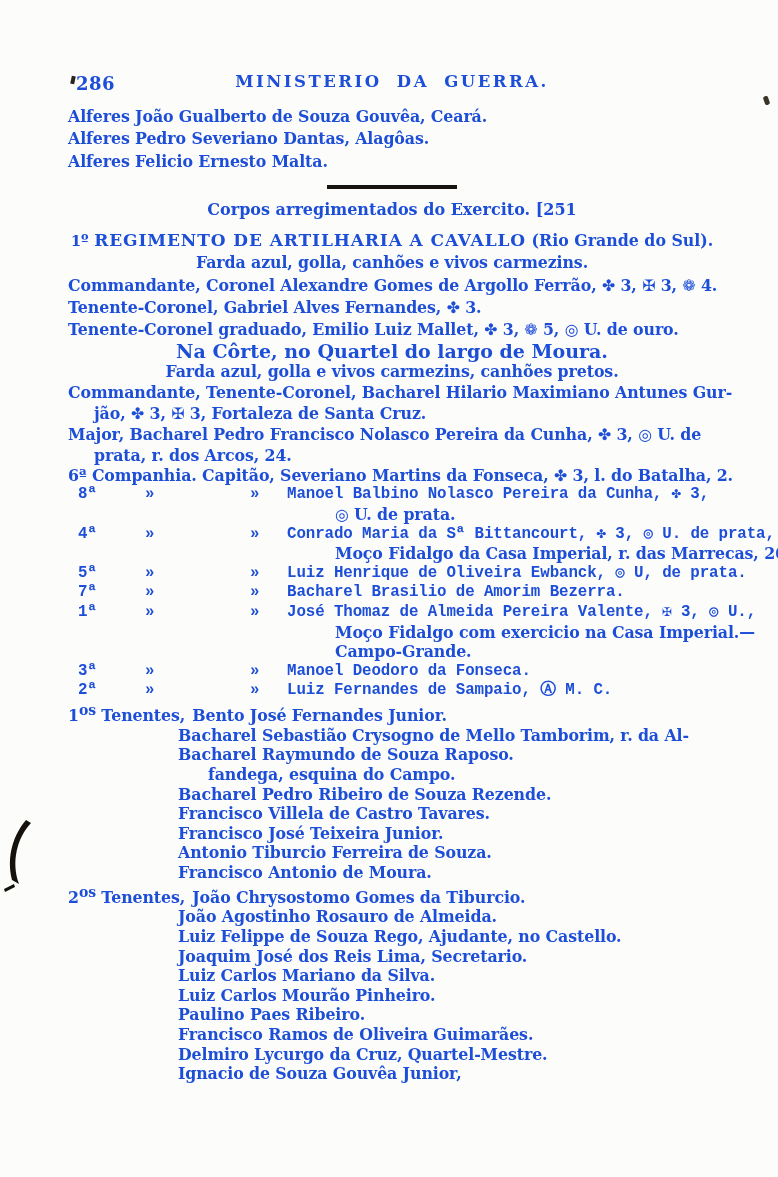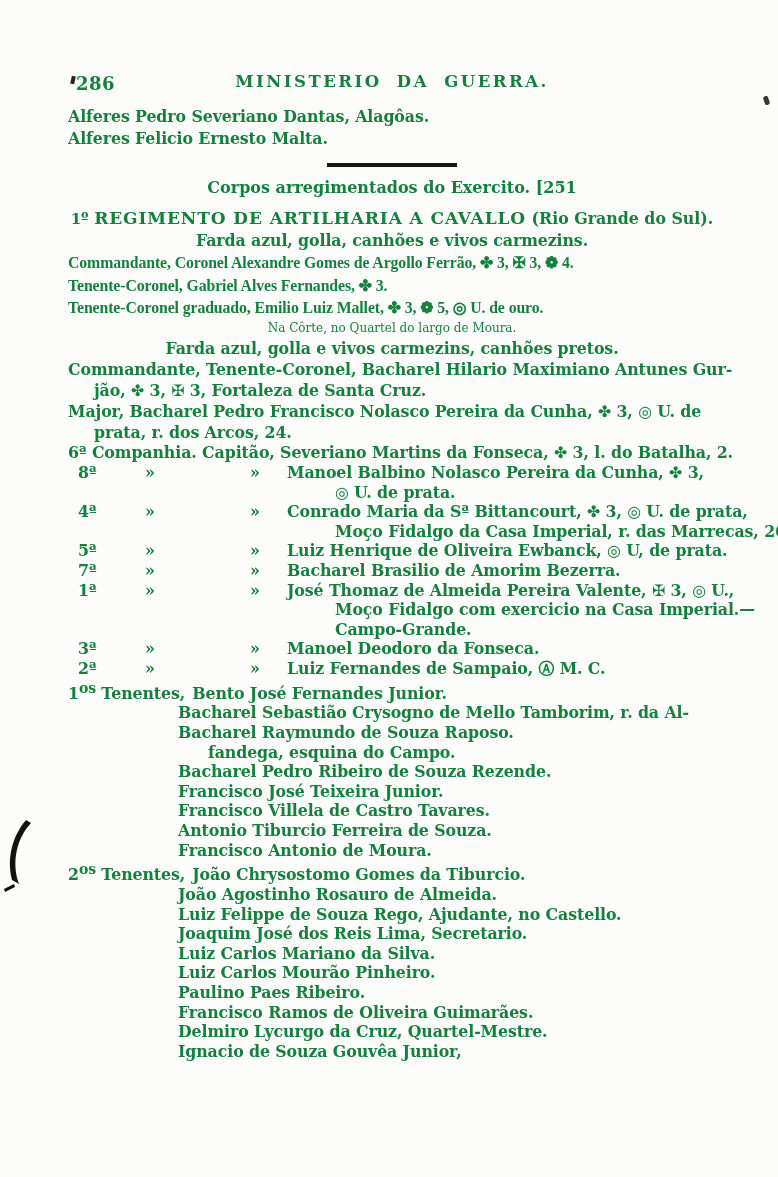--- a/index.html
+++ b/index.html
@@ -1,18 +1,18 @@
 <!DOCTYPE html>
 <html><head>
 <meta charset="utf-8">
 <style>
   html,body{margin:0;padding:0;background:#ffffff;}
   .page{
     position:relative;width:778px;height:1177px;overflow:hidden;
-    background:#fcfcfa;color:#15803d;
+    background:#fcfcfa;color:#1d4ed8;
     font-family:"DejaVu Serif","Liberation Serif","DejaVu Sans",serif;
     font-weight:700;
   }
   .content{position:absolute;left:68px;top:72px;width:648px;}
   .line{font-size:15.8px;line-height:19.6px;white-space:nowrap;letter-spacing:-0.1px;}
 
   
   .header-row{position:relative;height:26px;margin-bottom:8px;}
   .page-num{position:absolute;left:8px;top:1px;font-size:18px;letter-spacing:.5px;}
   .header-title{text-align:center;font-size:16.5px;letter-spacing:2.5px;word-spacing:7px;}
@@ -20,31 +20,31 @@
   #promotions .line{line-height:22.4px;}
 
   .divider{width:130px;height:4px;background:#17130e;margin:12px auto 10px auto;}
 
   .center{text-align:center;white-space:nowrap;}
   .sec-head{font-size:16px;line-height:22px;}
   .reg-head{font-size:15.8px;line-height:22px;margin-top:8px;}
   .sc{font-size:17px;letter-spacing:.9px;}
   .ord-num{font-size:15px;}
   .uniform1{line-height:22.4px;}
-  #regimentOfficers .line{line-height:22.4px;font-family:Liberation Serif, serif;}
+  #regimentOfficers .line{line-height:22.4px;}
 
   .bat-head{margin-top:5px;line-height:20px;}
-  .bat-loc{font-size:12px;line-height:19px;font-weight:400;}
+  .bat-loc{font-size:19px;line-height:19px;font-weight:700;}
   .uniform2{line-height:21px;}
 
   #staff .line{line-height:21px;}
   .cont1{padding-left:26px;}
 
   
-  .crow{position:relative;padding-left:219px;font-size:15.8px;line-height:19.6px;white-space:nowrap;letter-spacing:-0.1px;}
+  .crow{position:relative;padding-left:219px;font-size:15.8px;line-height:19.6px;white-space:nowrap;letter-spacing:-0.1px;font-family:Liberation Mono, monospace;}
   .cnum{position:absolute;left:10px;}
   .s1{position:absolute;left:77px;}
   .s2{position:absolute;left:182px;}
   .ccont{padding-left:267px;}
 
   
   .tname{padding-left:110px;}
   .tcont{padding-left:140px;}
   .tfirst .fname{margin-left:7px;}
   sup{font-size:14px;}
@@ -59,20 +59,21 @@
 
 <div class="page">
   <div class="content">
 
     <div class="header-row">
       <span class="page-num">286</span>
       <div class="header-title">MINISTERIO DA GUERRA.</div>
     </div>
 
     <div id="promotions">
+        <div class="line">Alferes João Gualberto de Souza Gouvêa, Ceará.</div>
         <div class="line">Alferes Pedro Severiano Dantas, Alagôas.</div>
         <div class="line">Alferes Felicio Ernesto Malta.</div>
       </div>
 
     <div class="divider"></div>
 
     <div class="center sec-head">
       <span>Corpos arregimentados do Exercito.</span>
       <span>[251</span>
     </div>
@@ -118,22 +119,22 @@
         <div class="crow"><span class="cnum">3ª</span><span class="s1">»</span><span class="s2">»</span><span>Manoel Deodoro da Fonseca.</span></div>
         <div class="crow"><span class="cnum">2ª</span><span class="s1">»</span><span class="s2">»</span><span>Luiz Fernandes de Sampaio, Ⓐ M. C.</span></div>
       </div>
 
     <div id="lieutenants">
         <div class="line tfirst"><span class="tlabel"><span>1</span><sup>os</sup><span> Tenentes,</span></span><span class="fname">Bento José Fernandes Junior.</span></div>
         <div class="line tname">Bacharel Sebastião Crysogno de Mello Tamborim, r. da Al-</div>
         <div class="line tname">Bacharel Raymundo de Souza Raposo.</div>
         <div class="line tcont">fandega, esquina do Campo.</div>
         <div class="line tname">Bacharel Pedro Ribeiro de Souza Rezende.</div>
+        <div class="line tname">Francisco Villela de Castro Tavares.</div>
         <div class="line tname">Francisco José Teixeira Junior.</div>
-        <div class="line tname">Francisco Villela de Castro Tavares.</div>
         <div class="line tname">Antonio Tiburcio Ferreira de Souza.</div>
         <div class="line tname">Francisco Antonio de Moura.</div>
         <div class="line tfirst"><span class="tlabel"><span>2</span><sup>os</sup><span> Tenentes,</span></span><span class="fname">João Chrysostomo Gomes da Tiburcio.</span></div>
         <div class="line tname">João Agostinho Rosauro de Almeida.</div>
         <div class="line tname">Luiz Felippe de Souza Rego, Ajudante, no Castello.</div>
         <div class="line tname">Joaquim José dos Reis Lima, Secretario.</div>
         <div class="line tname">Luiz Carlos Mariano da Silva.</div>
         <div class="line tname">Luiz Carlos Mourão Pinheiro.</div>
         <div class="line tname">Paulino Paes Ribeiro.</div>
         <div class="line tname">Francisco Ramos de Oliveira Guimarães.</div>

